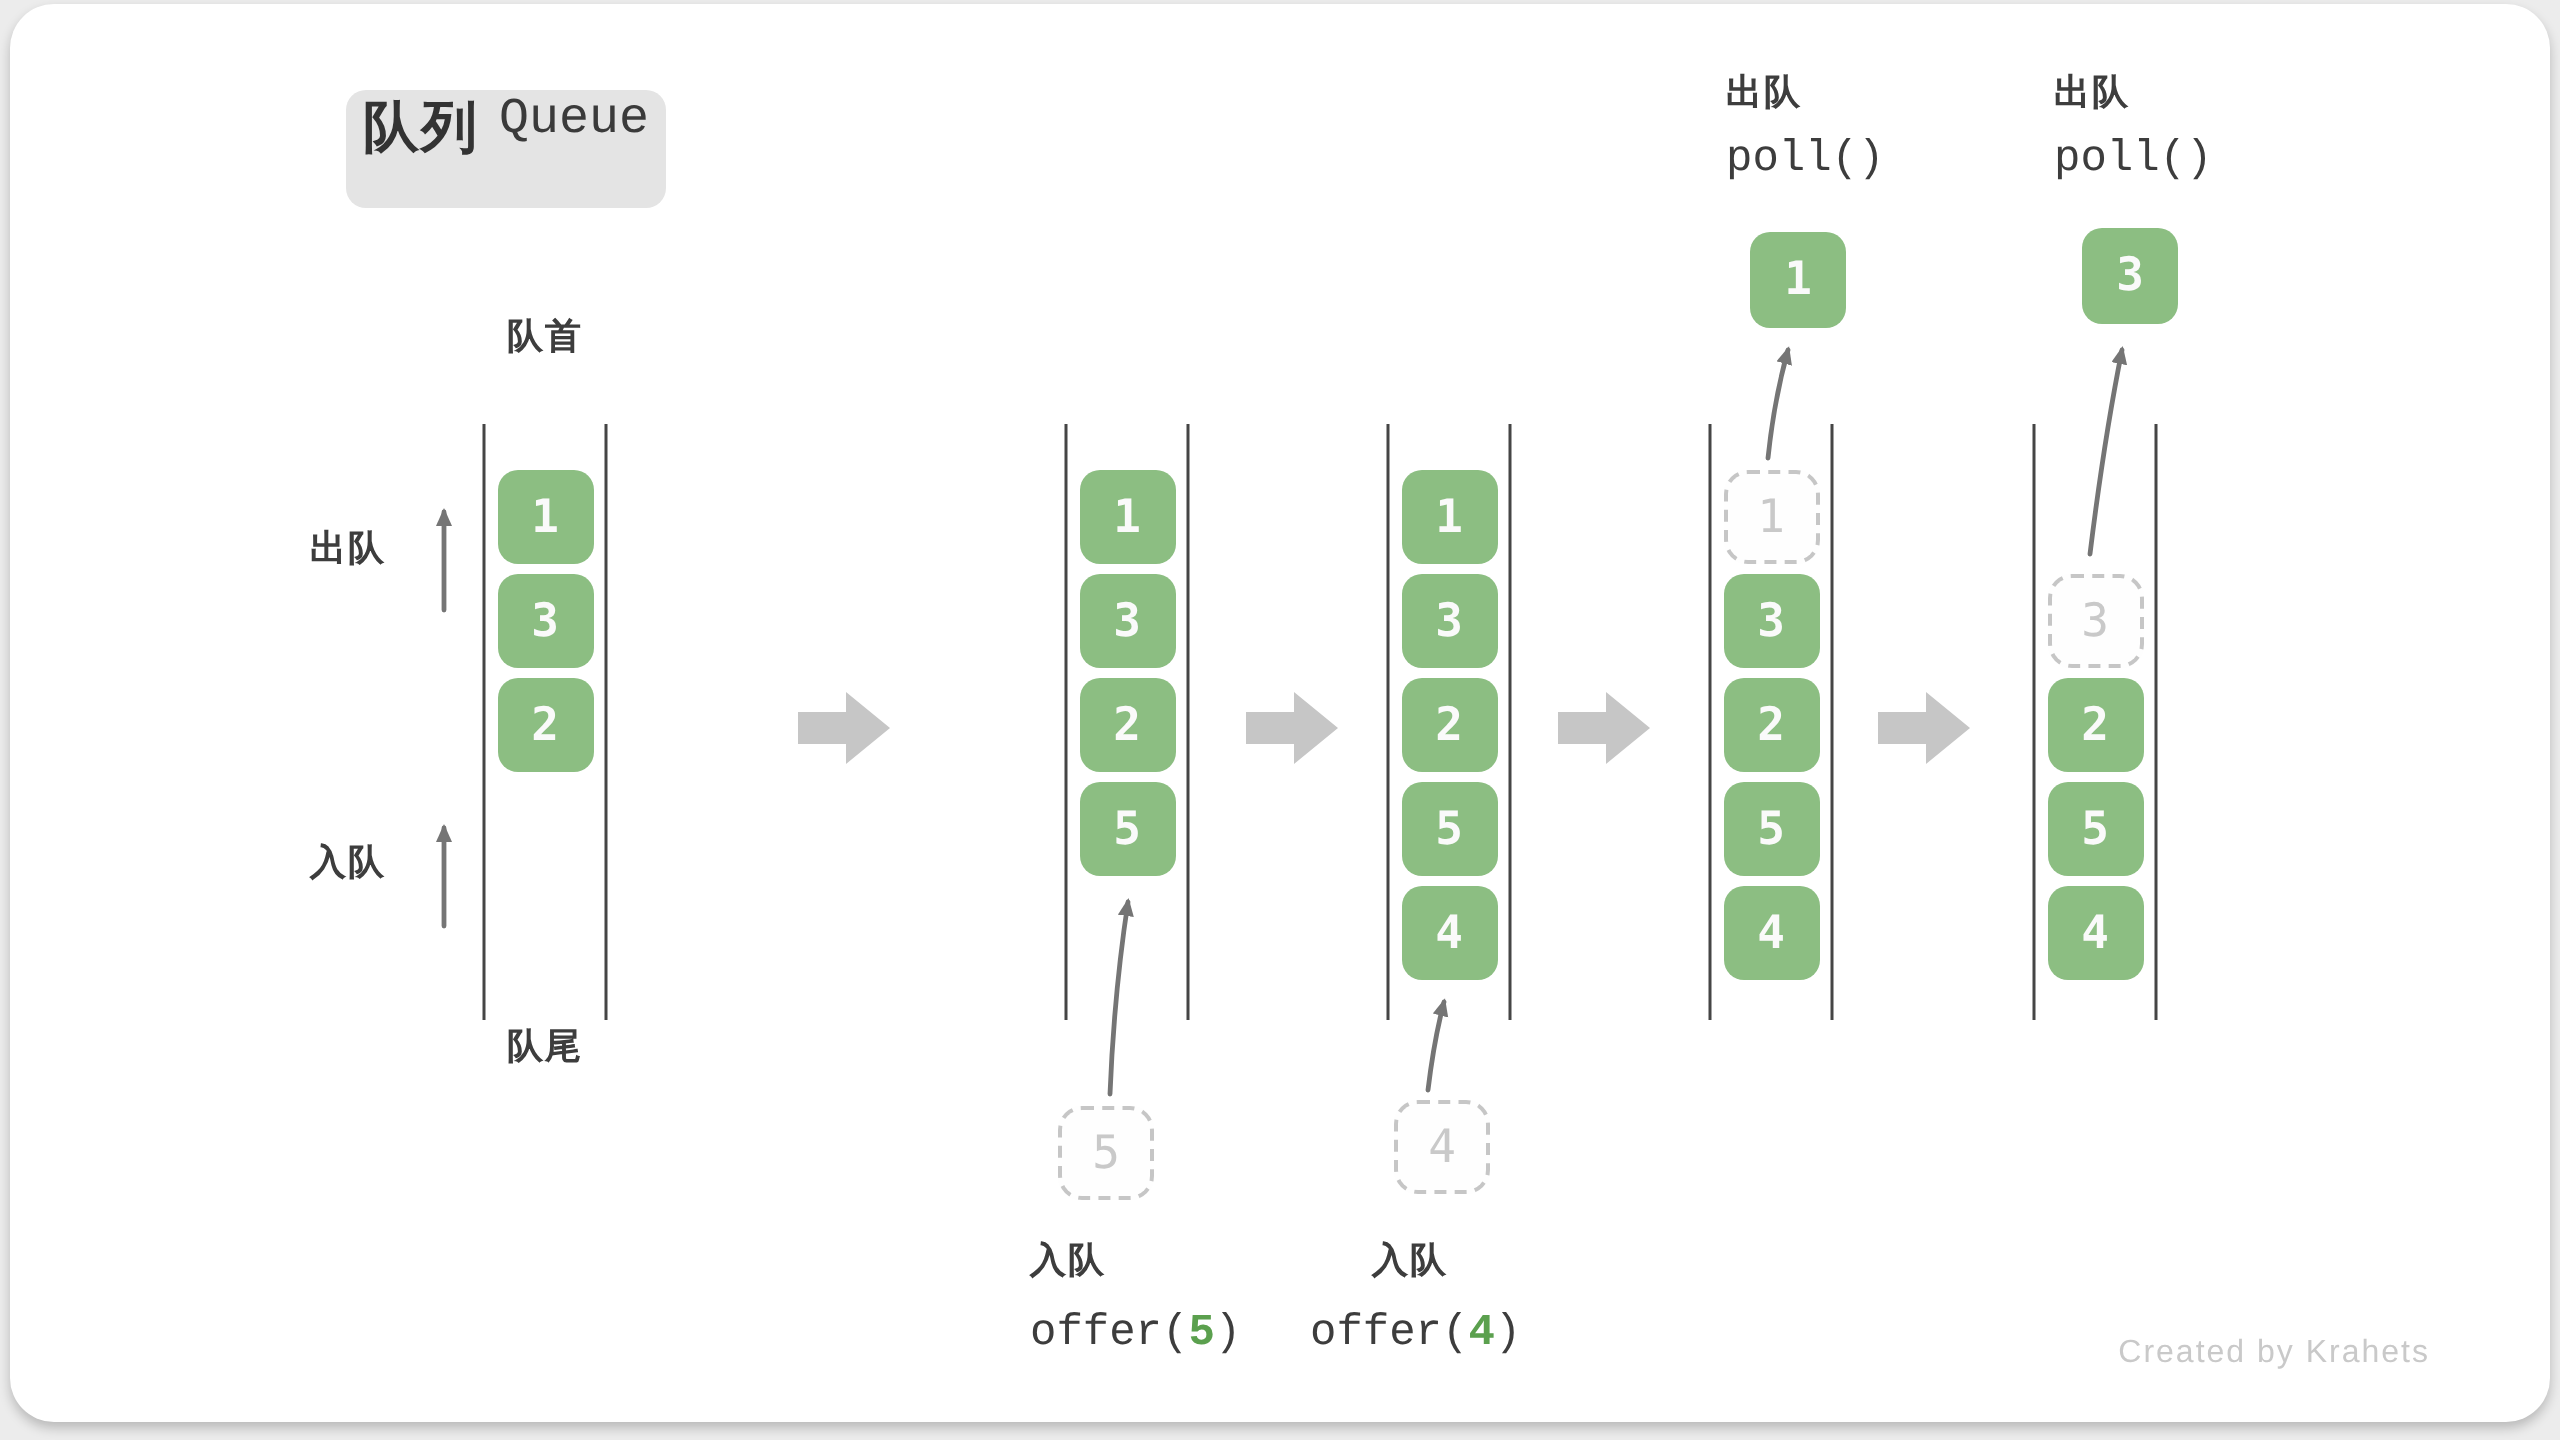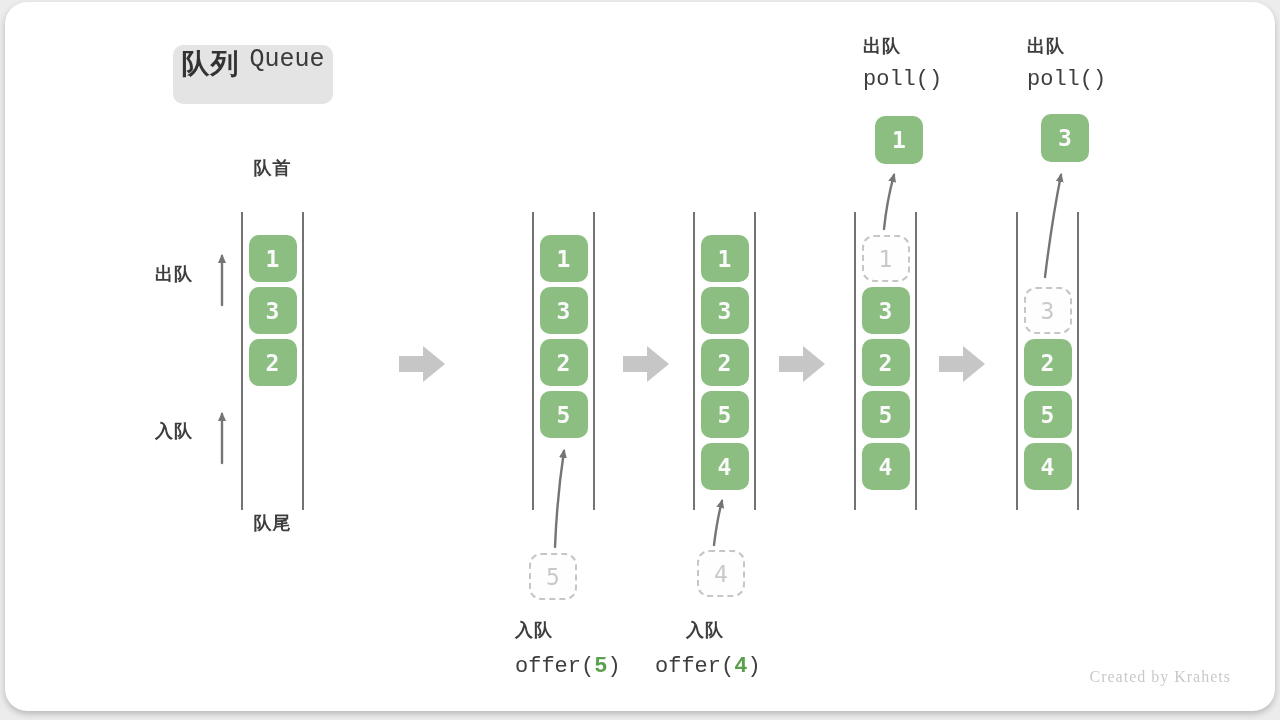--- a/index.html
+++ b/index.html
@@ -28,22 +28,22 @@
     position:absolute;width:48px;height:47px;border-radius:10px;box-sizing:border-box;
     display:flex;align-items:center;justify-content:center;
     font-family:"DejaVu Sans Mono","Liberation Mono",monospace;
     font-weight:700;font-size:23px;
   }
   .cell.solid{background:var(--green);color:#fafafa;}
   .cell.dashed{border:2px dashed #c6c6c6;background:#fefefe;color:#c9c9c9;font-weight:400;border-radius:12px;}
   .cell.popped{background:var(--green);color:#fafafa;height:48px;}
   .codeline .num{color:var(--code-green);font-weight:700;}
   .watermark{
-    right:44px;bottom:25px;
-    font-family:Liberation Serif, serif;
+    right:60px;bottom:25px;
+    font-family:Liberation Sans, sans-serif;
     font-size:16px;color:#c9c9c9;letter-spacing:1px;
   }
   svg{position:absolute;left:0;top:0;}
 </style>
 </head>
 <body>
 
 <div class="card">
 
   <svg width="1280" height="720">

